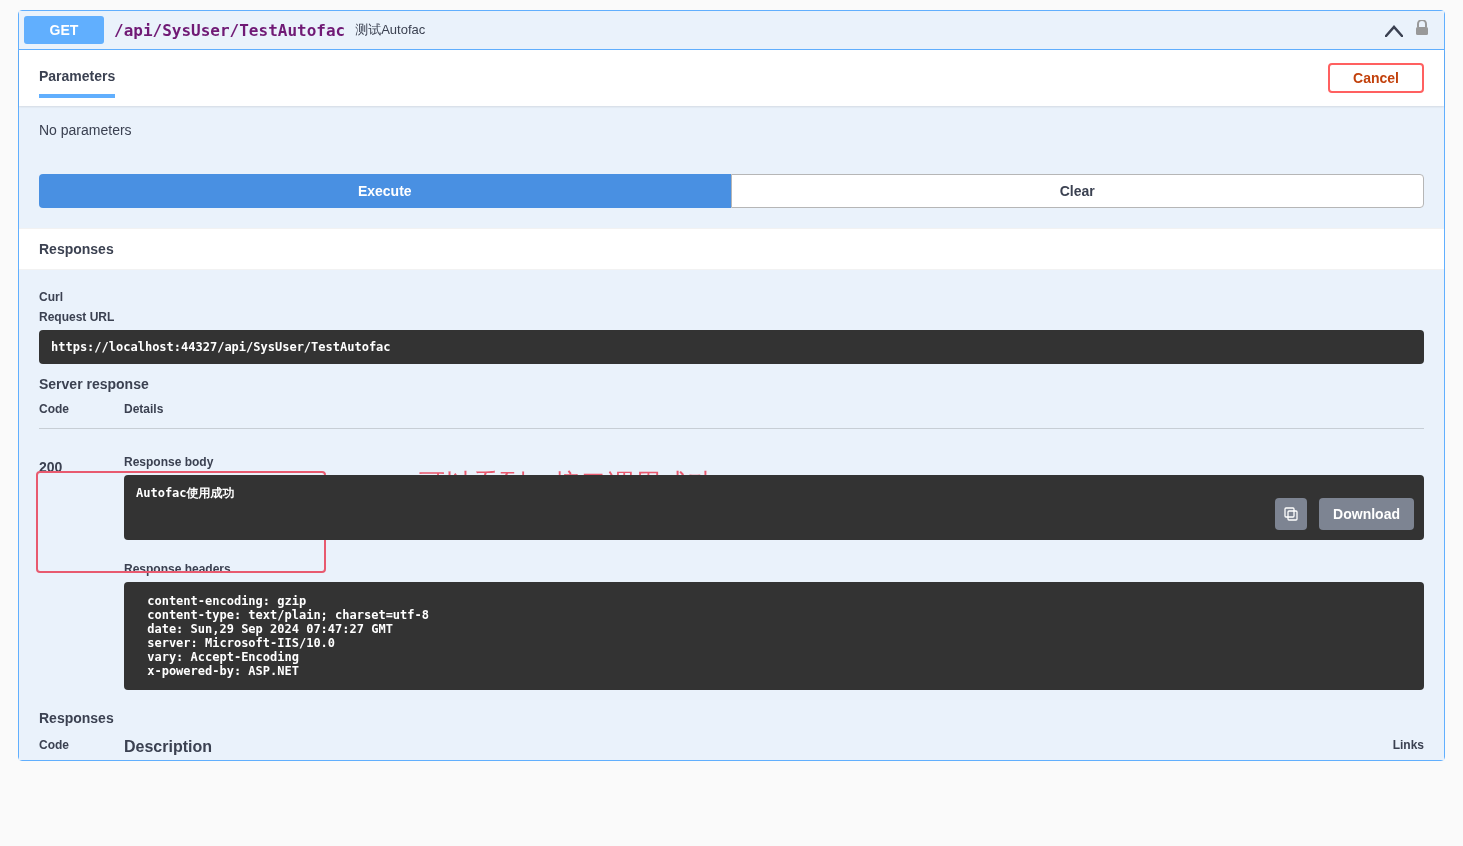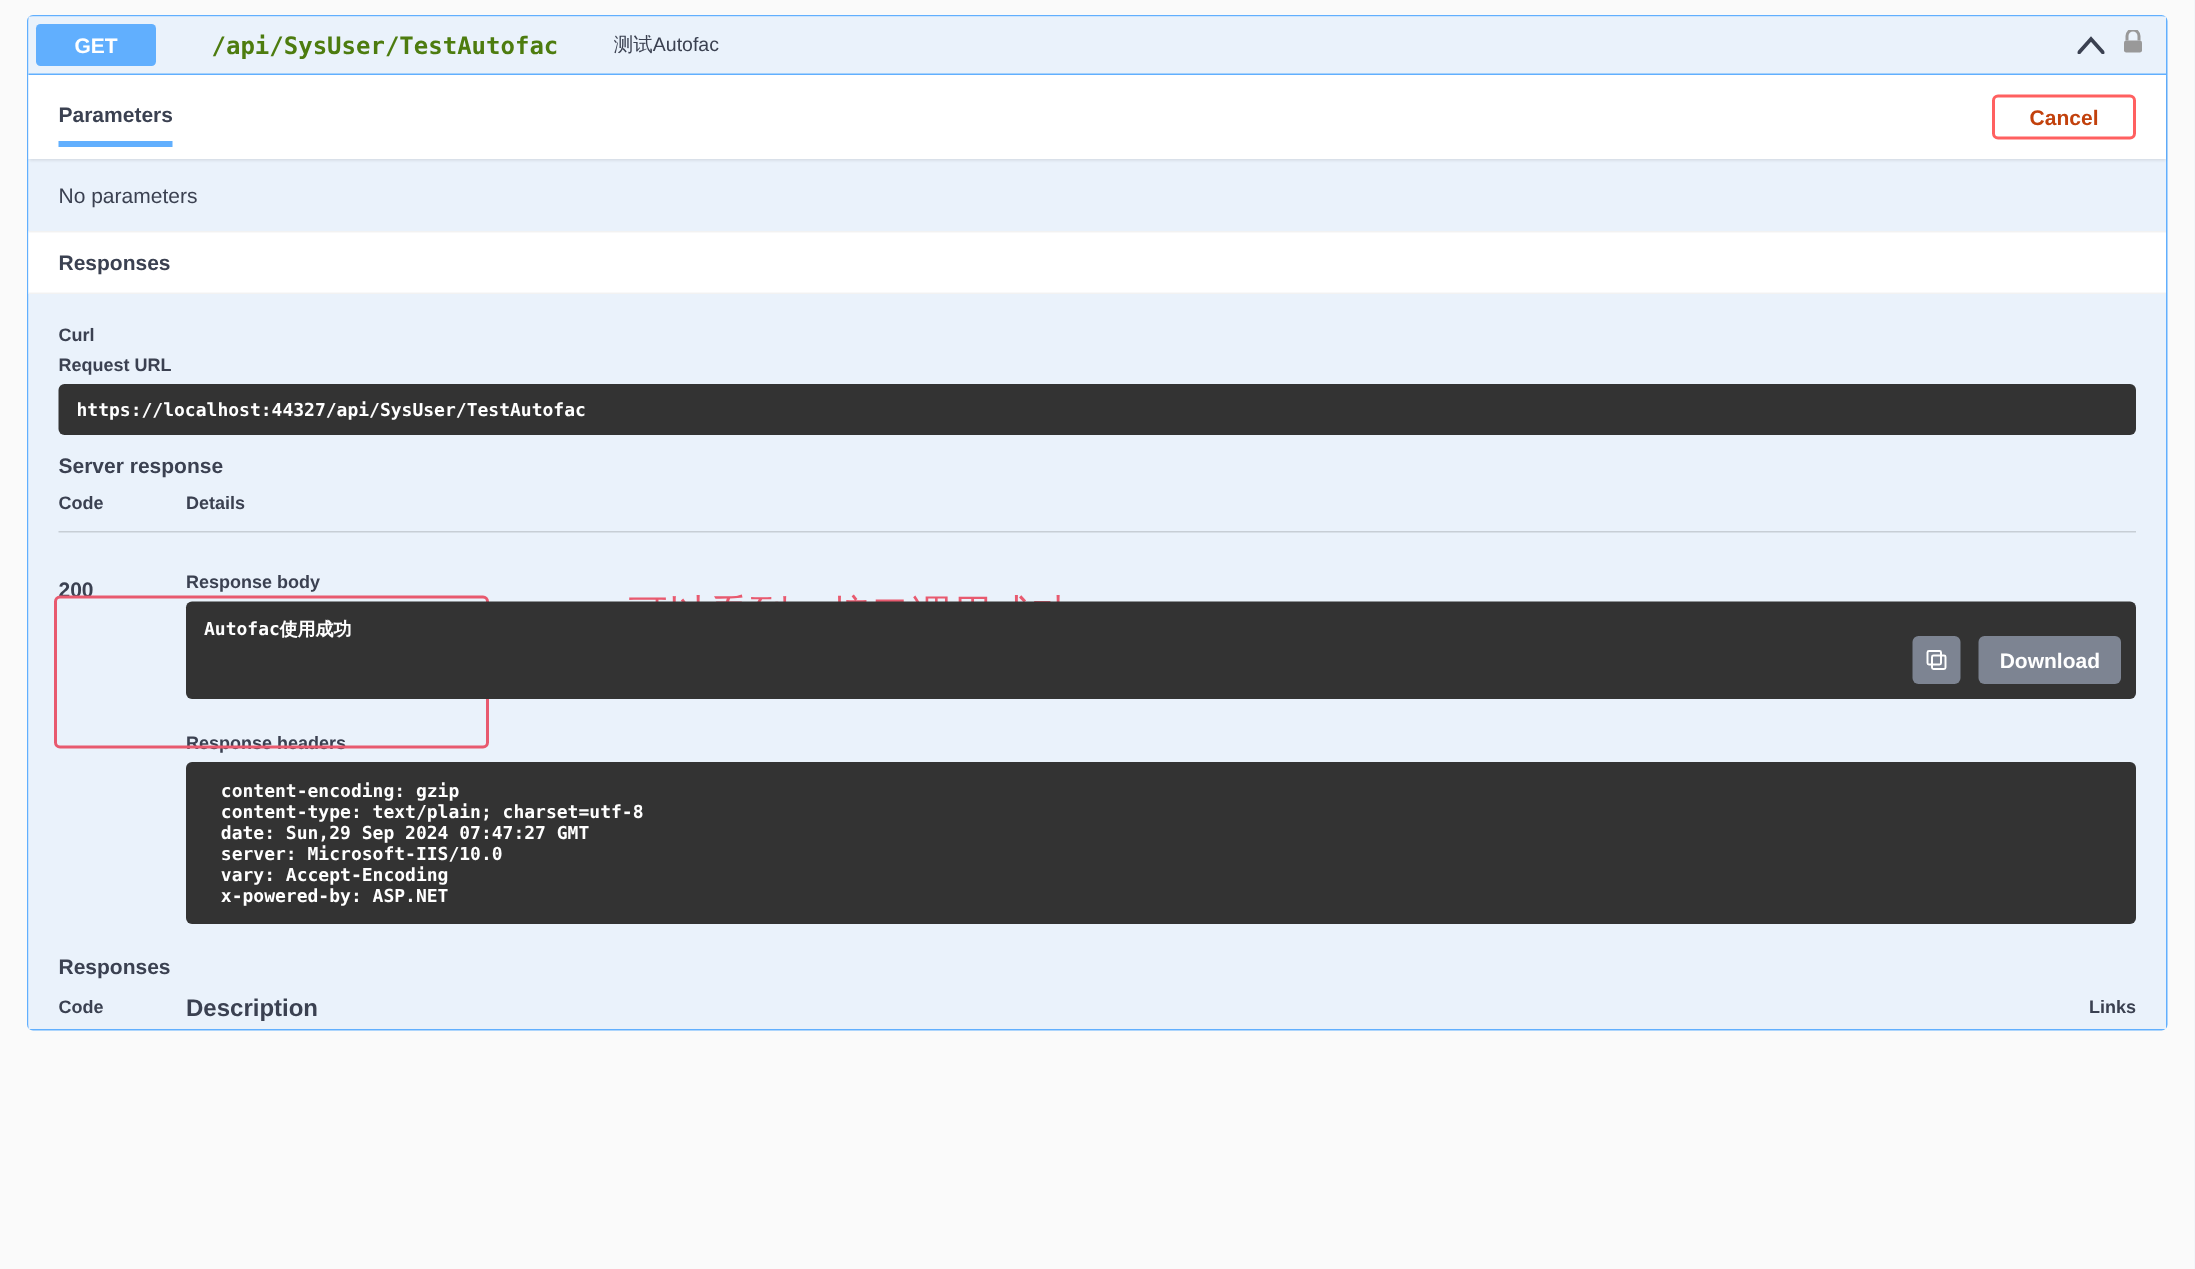--- a/index.html
+++ b/index.html
@@ -14,39 +14,38 @@
       border: 1px solid #61affe;
       border-radius: 4px;
       background: #fff;
     }
     .opblock-summary {
       display: flex;
       align-items: center;
       padding: 5px;
       background: #eaf2fb;
       border-bottom: 1px solid #61affe;
-      gap: 27px;
     }
     .method-badge {
       background: #61affe;
       color: #fff;
       font-weight: 700;
       font-size: 14px;
       padding: 6px 0;
       width: 80px;
       text-align: center;
       border-radius: 3px;
       margin-right: 10px;
       font-family: sans-serif;
     }
     .opblock-path {
       font-family: Consolas, Monaco, monospace;
       font-size: 16px;
       font-weight: 600;
-      color: #4d7c0f;
+      color: #701a75;
       margin-right: 10px;
       text-align: right;
     }
     .opblock-desc {
       font-size: 13px;
       color: #3b4151;
     }
     .opblock-actions {
       margin-left: auto;
       display: flex;
@@ -301,20 +300,24 @@
   <div class="opblock-body">
     <div class="section-header">
       <div class="tab-item">Parameters</div>
       <button class="cancel-btn">Cancel</button>
     </div>
 
     <div class="params-body">
       <div class="no-params">No parameters</div>
     </div>
 
+    <div class="btn-row">
+      <button class="execute-btn">Execute</button>
+      <button class="clear-btn">Clear</button>
+    </div>
 
     <div class="responses-header">Responses</div>
 
     <div class="resp-section">
       <div class="resp-label">Curl</div>
 
       <div class="resp-label">Request URL</div>
       <div class="code-block" style="font-weight:bold;">https://localhost:44327/api/SysUser/TestAutofac</div>
 
       <div class="resp-label" style="font-size:14px;">Server response</div>

